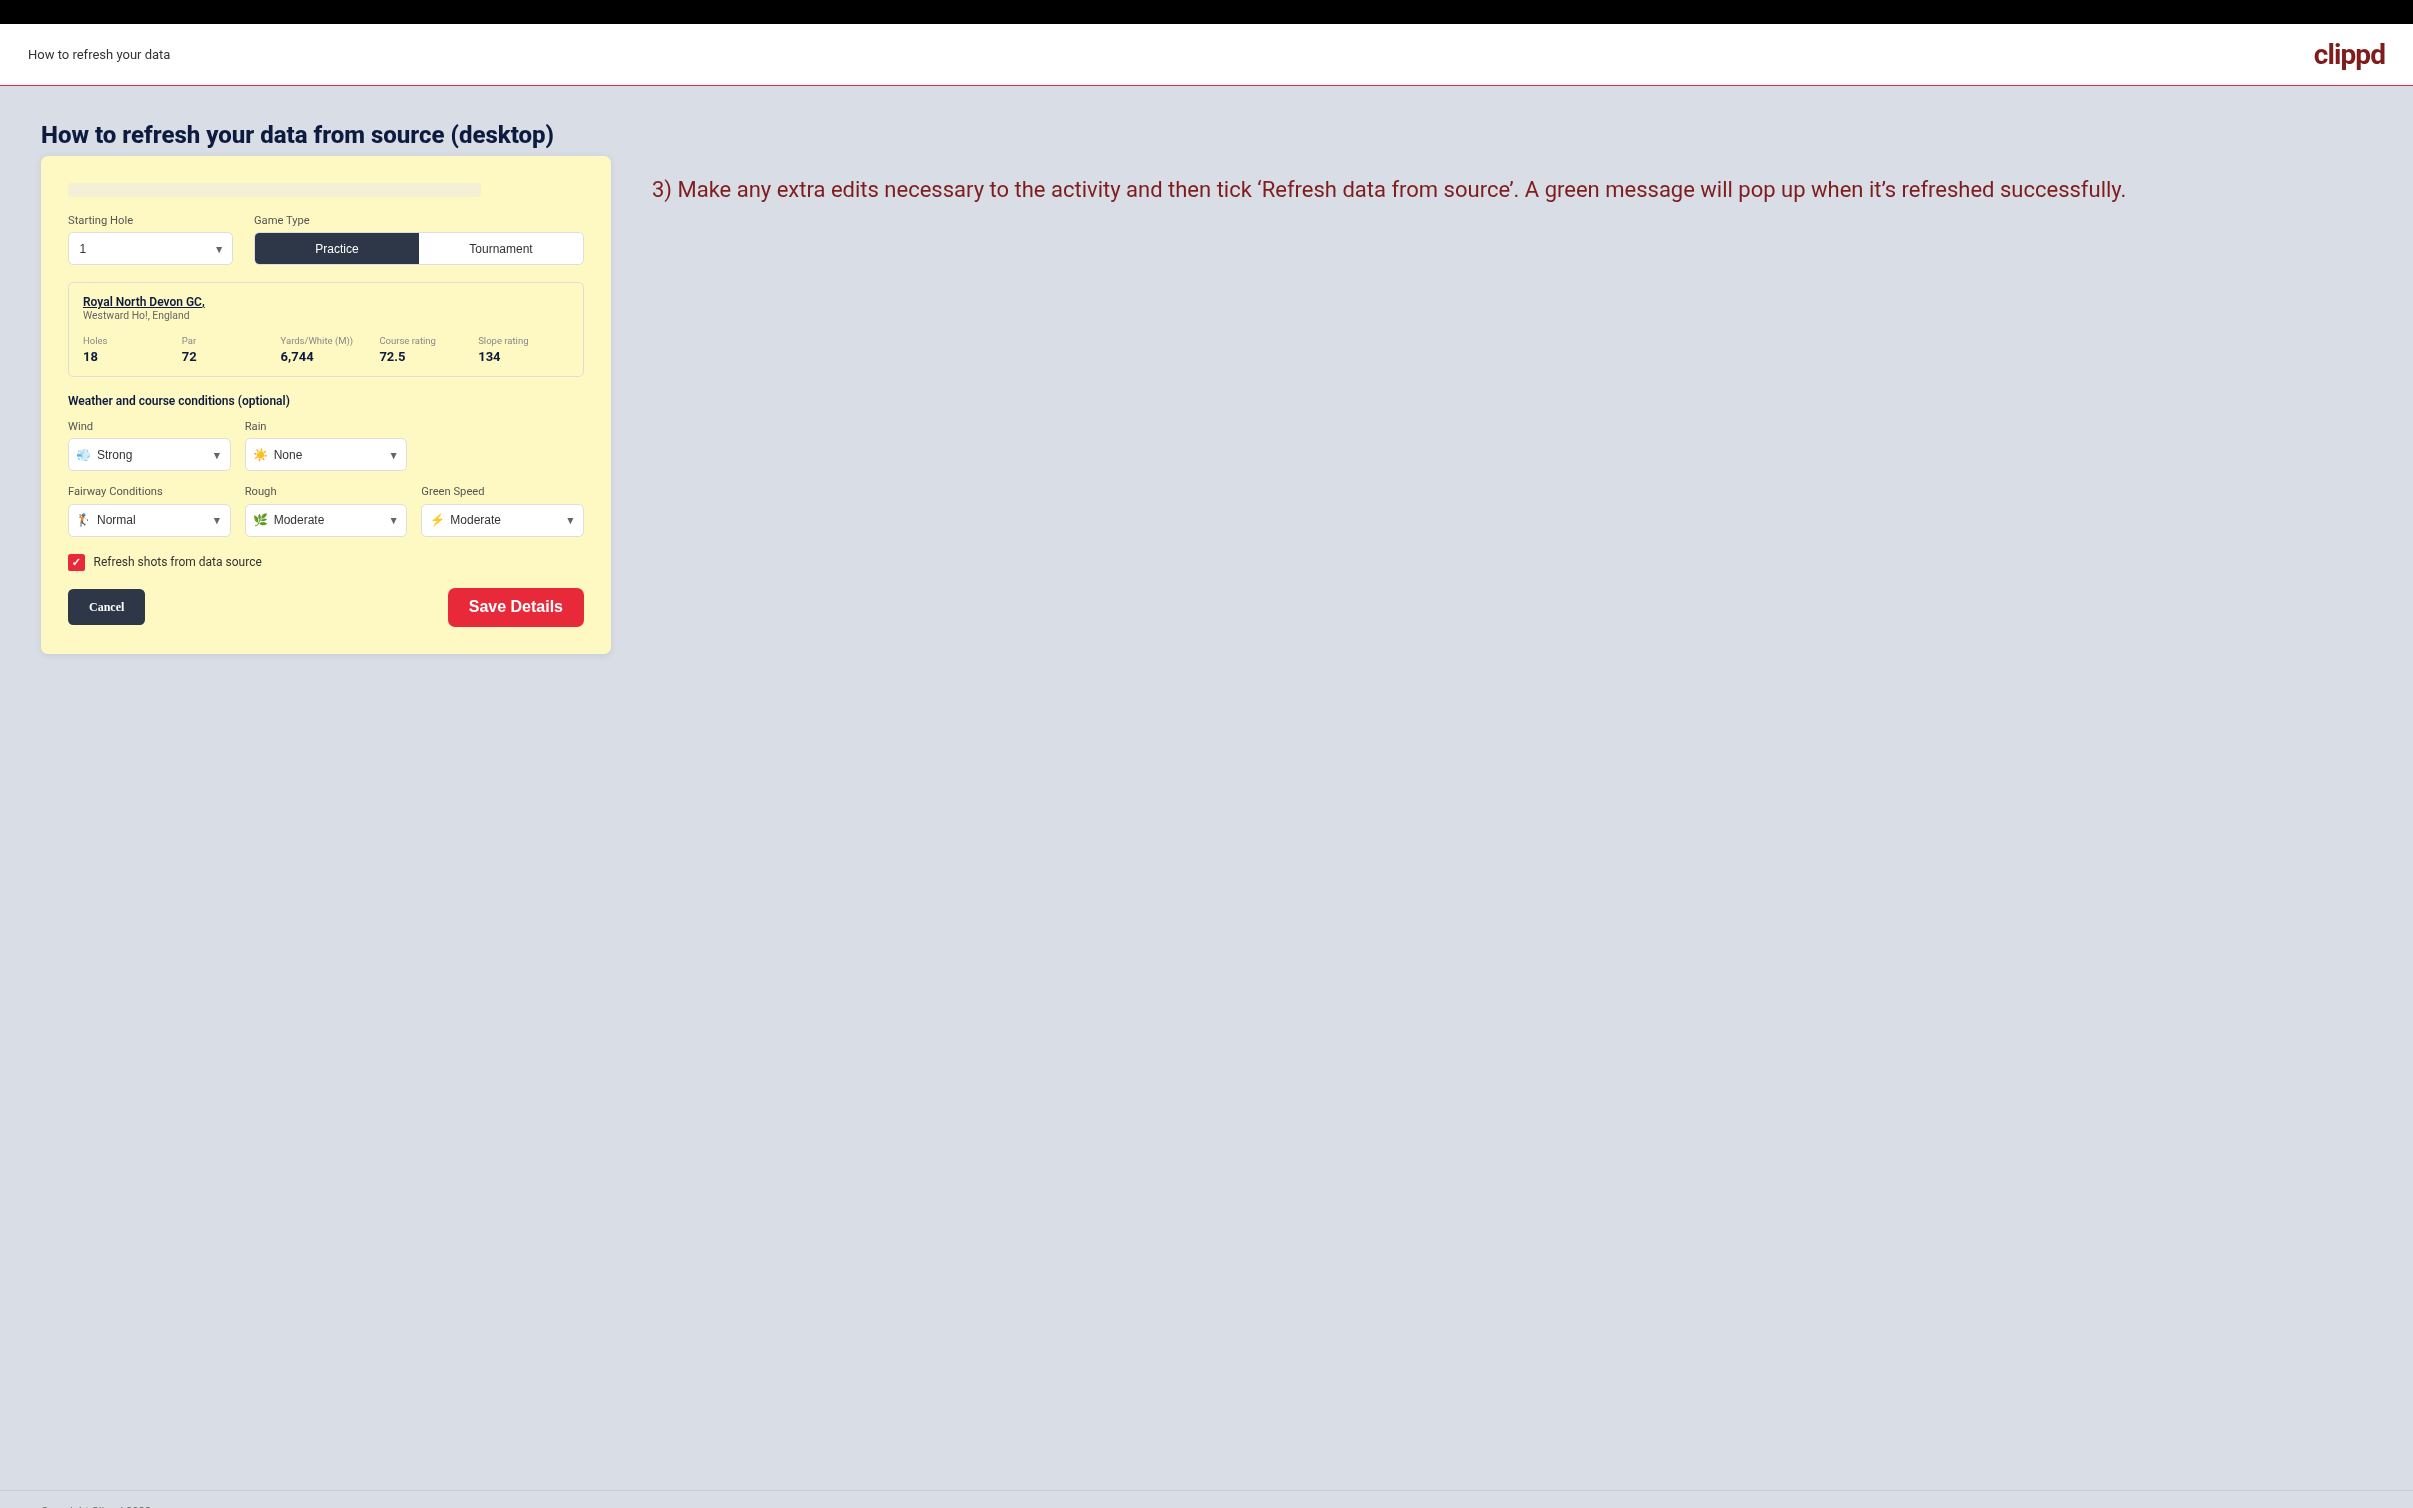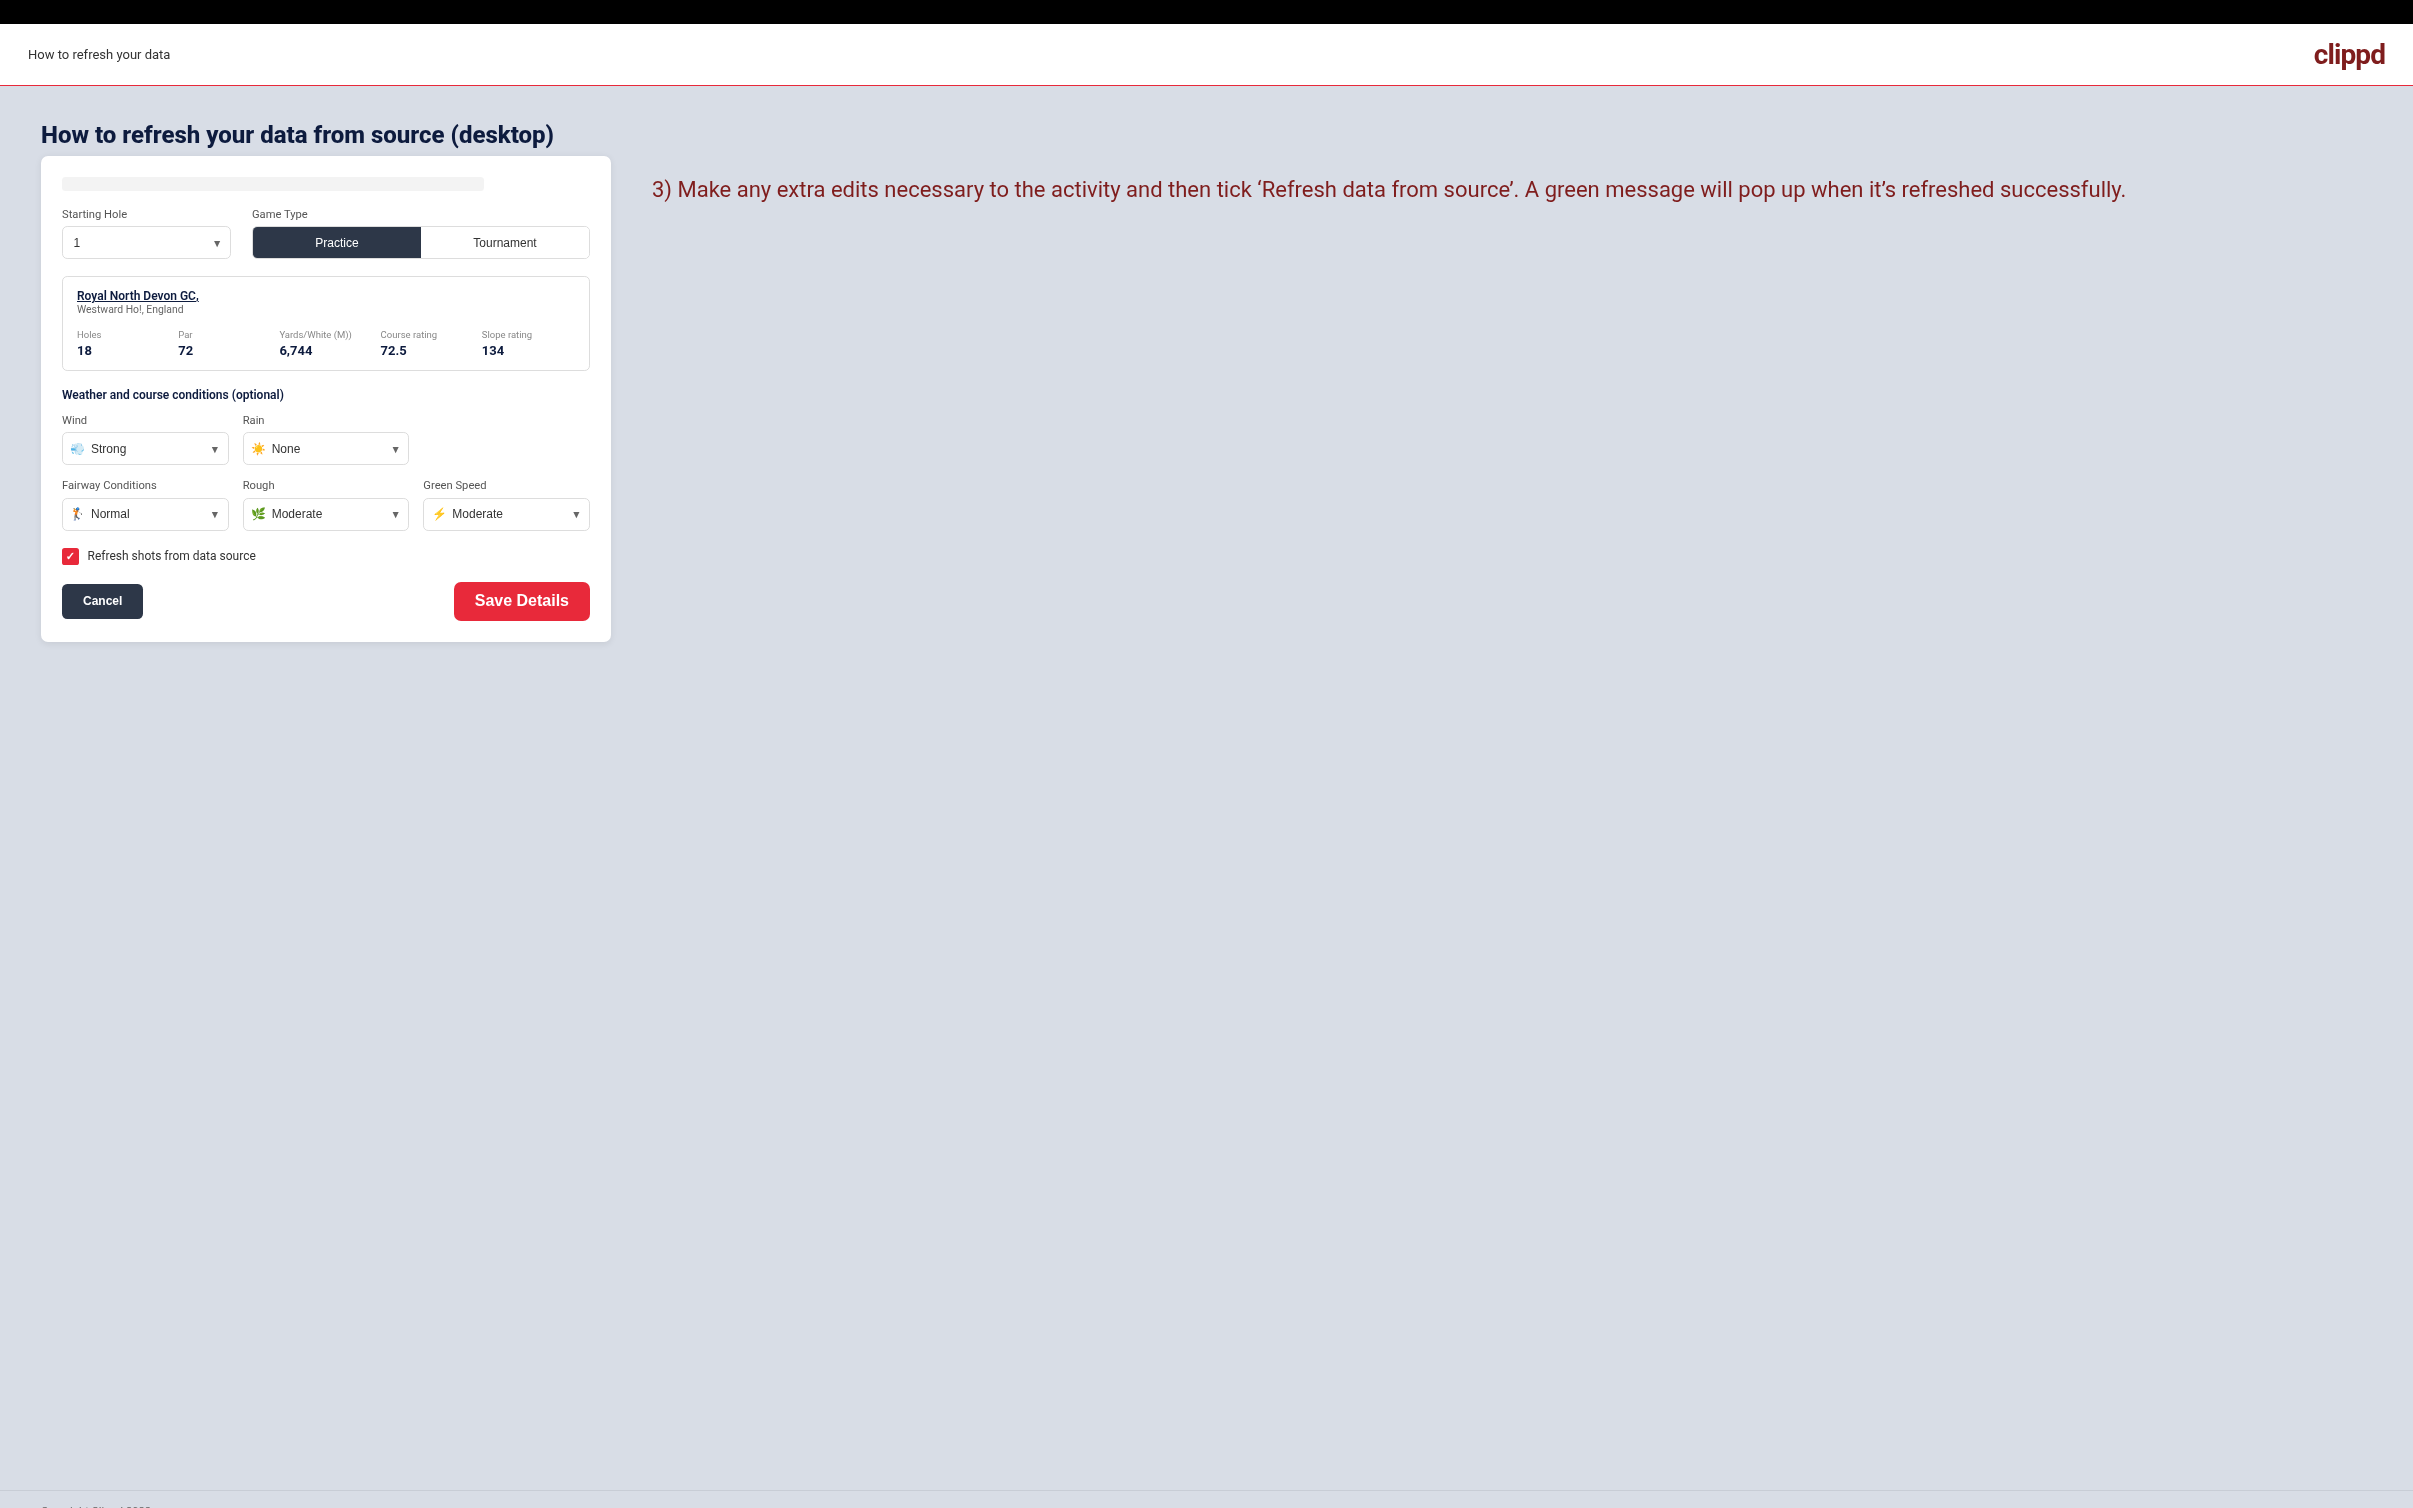--- a/index.html
+++ b/index.html
@@ -45,23 +45,23 @@
       font-size: 15.5px;
       color: #333;
       margin-bottom: 31px;
     }
     .content-area {
       display: flex;
       gap: 41px;
       align-items: flex-start;
     }
     .form-panel {
-      background: #ffffff;
+      background: #fef9c3;
       border-radius: 7px;
-      padding: 21px;
+      padding: 27px;
       width: 570px;
       flex-shrink: 0;
       box-shadow: 0 1.7px 7px rgba(0,0,0,0.08);
     }
     .form-top-hint {
       height: 14px;
       background: #e8e8e8;
       border-radius: 3.5px;
       width: 80%;
       margin-bottom: 17px;
@@ -227,20 +227,21 @@
     }
     .btn-cancel {
       background: #2d3748;
       color: #fff;
       border: none;
       padding: 10.4px 21px;
       border-radius: 5.2px;
       font-size: 12px;
       font-weight: 600;
       cursor: pointer;
+      font-family: Liberation Serif, serif;
     }
     .btn-save {
       background: #e8293a;
       color: #fff;
       border: none;
       padding: 10.4px 21px;
       border-radius: 7px;
       font-size: 16px;
       font-weight: 600;
       cursor: pointer;

